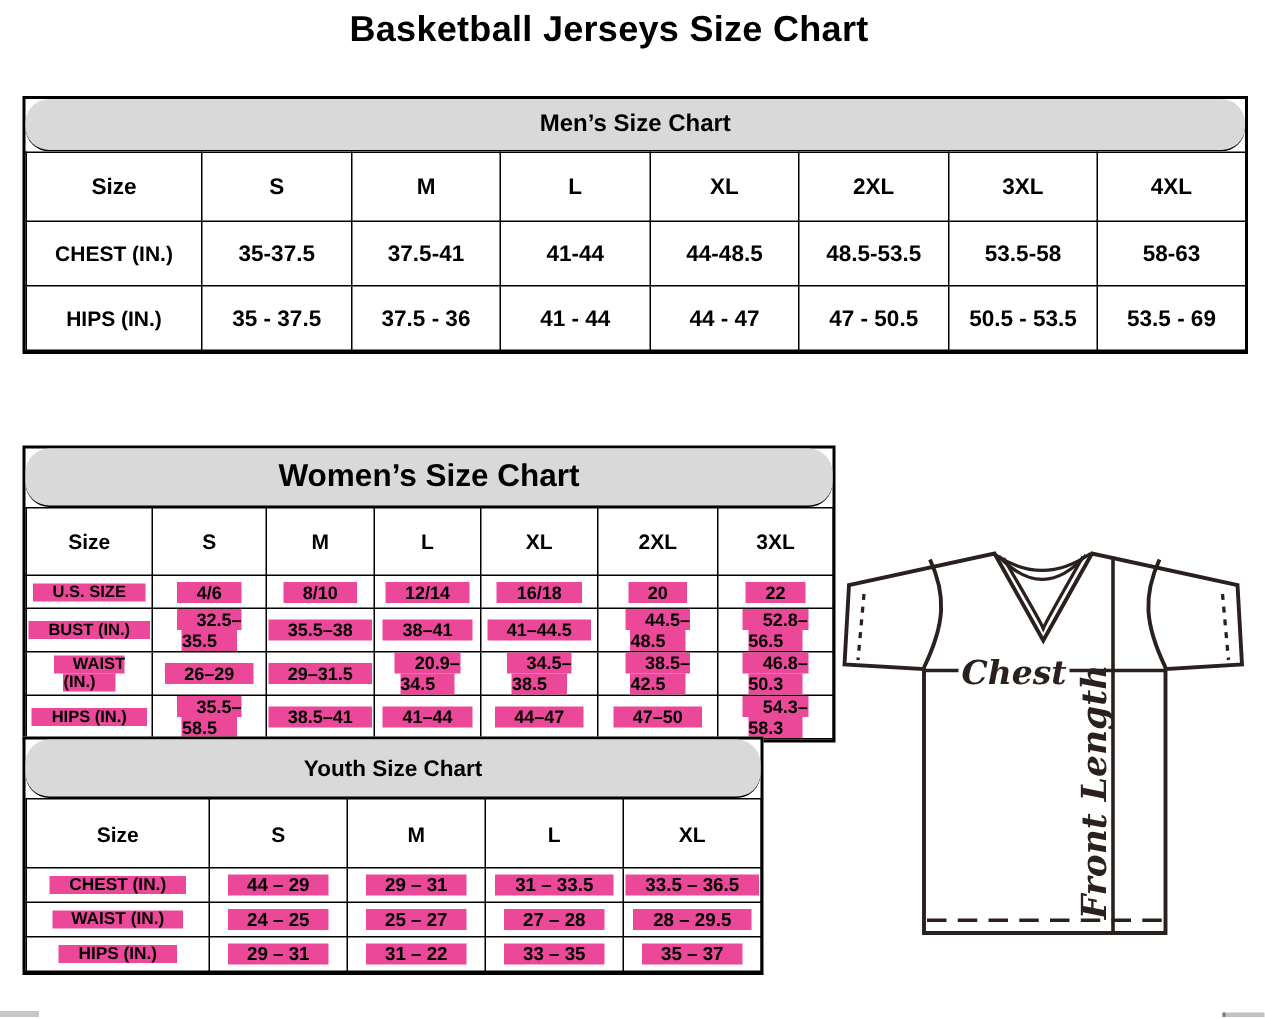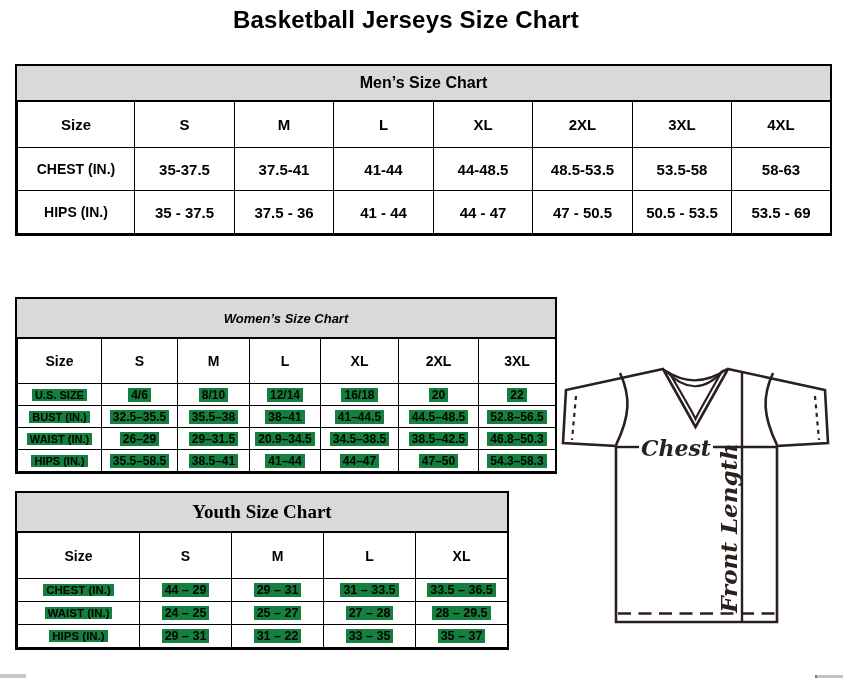--- a/index.html
+++ b/index.html
@@ -9,43 +9,44 @@
   }
   .page-title{
     position:absolute;top:6px;left:0;width:812px;text-align:center;
     font-size:24px;font-weight:bold;letter-spacing:0.2px;
   }
   .size-table{position:absolute;border:2px solid #000;background:#fff;}
   .band{
     background:#d9d9d9;border-bottom:1px solid #000;
     display:flex;align-items:center;justify-content:center;
     font-weight:bold;
+    border-radius:16px;
   }
   table{border-collapse:collapse;table-layout:fixed;width:100%;}
   th,td{border:1px solid #000;text-align:center;font-weight:bold;padding:0;vertical-align:middle;}
   
   .mens{left:15px;top:64px;width:813px;}
   .mens .band{height:34px;font-size:16px;}
   .mens thead tr{height:46px;font-size:15px;}
   .mens tbody tr{height:43px;font-size:15px;}
   .mens tbody th{font-size:14px;}
   
   .womens{left:15px;top:297px;width:538px;}
-  .womens .band{height:38px;font-size:13px;font-style:italic;}
+  .womens .band{height:38px;font-size:21px;}
   .womens thead tr{height:45px;font-size:14px;}
   .womens tbody tr{height:22px;font-size:12px;}
   .womens tbody th{font-size:11px;}
   
   .youth{left:15px;top:491px;width:490px;}
-  .youth .band{height:38px;font-size:19px;font-family:Liberation Serif, serif;}
+  .youth .band{height:38px;font-size:15px;}
   .youth thead tr{height:46px;font-size:14px;}
   .youth tbody tr{height:23px;font-size:12.5px;}
   .youth tbody th{font-size:11.5px;}
   
-  .hl{background:#15803d;padding:0 3px;}
+  .hl{background:#ec4899;padding:0 13px;}
   
   .jersey-svg{position:absolute;left:550px;top:353px;}
   .jersey-svg text{
     font-family:"DejaVu Serif","Liberation Serif",serif;
     font-weight:bold;font-style:italic;fill:#2a211e;
   }
   
   .sb-left{position:absolute;left:0;top:674px;width:26px;height:4px;background:#c9c6c6;}
   .sb-right{position:absolute;left:815px;top:675px;width:28px;height:3px;background:#c4c1c1;border-left:2px solid #7e7a7a;}
 </style>

